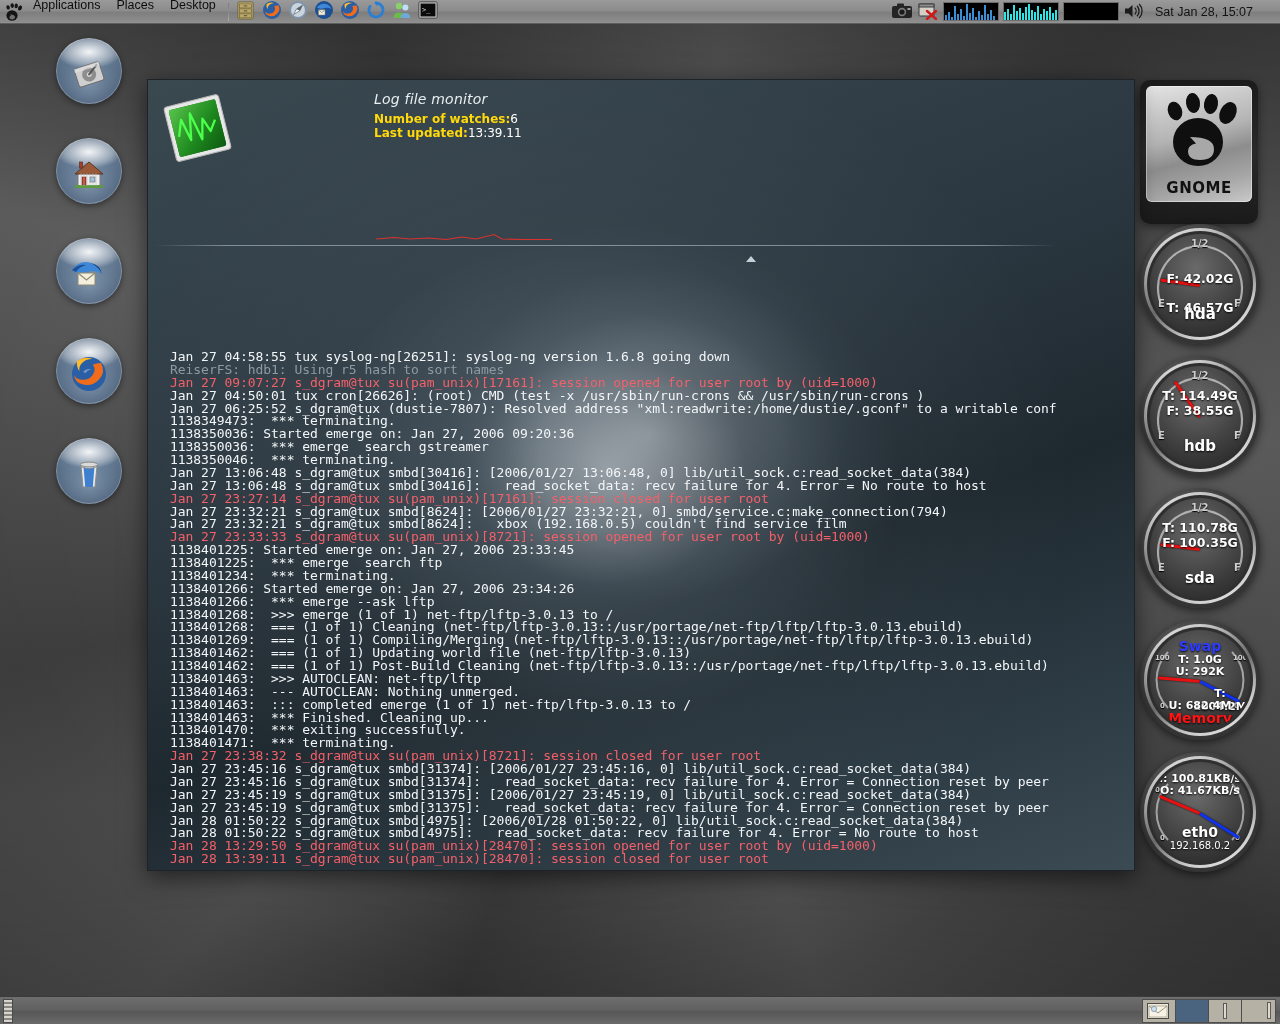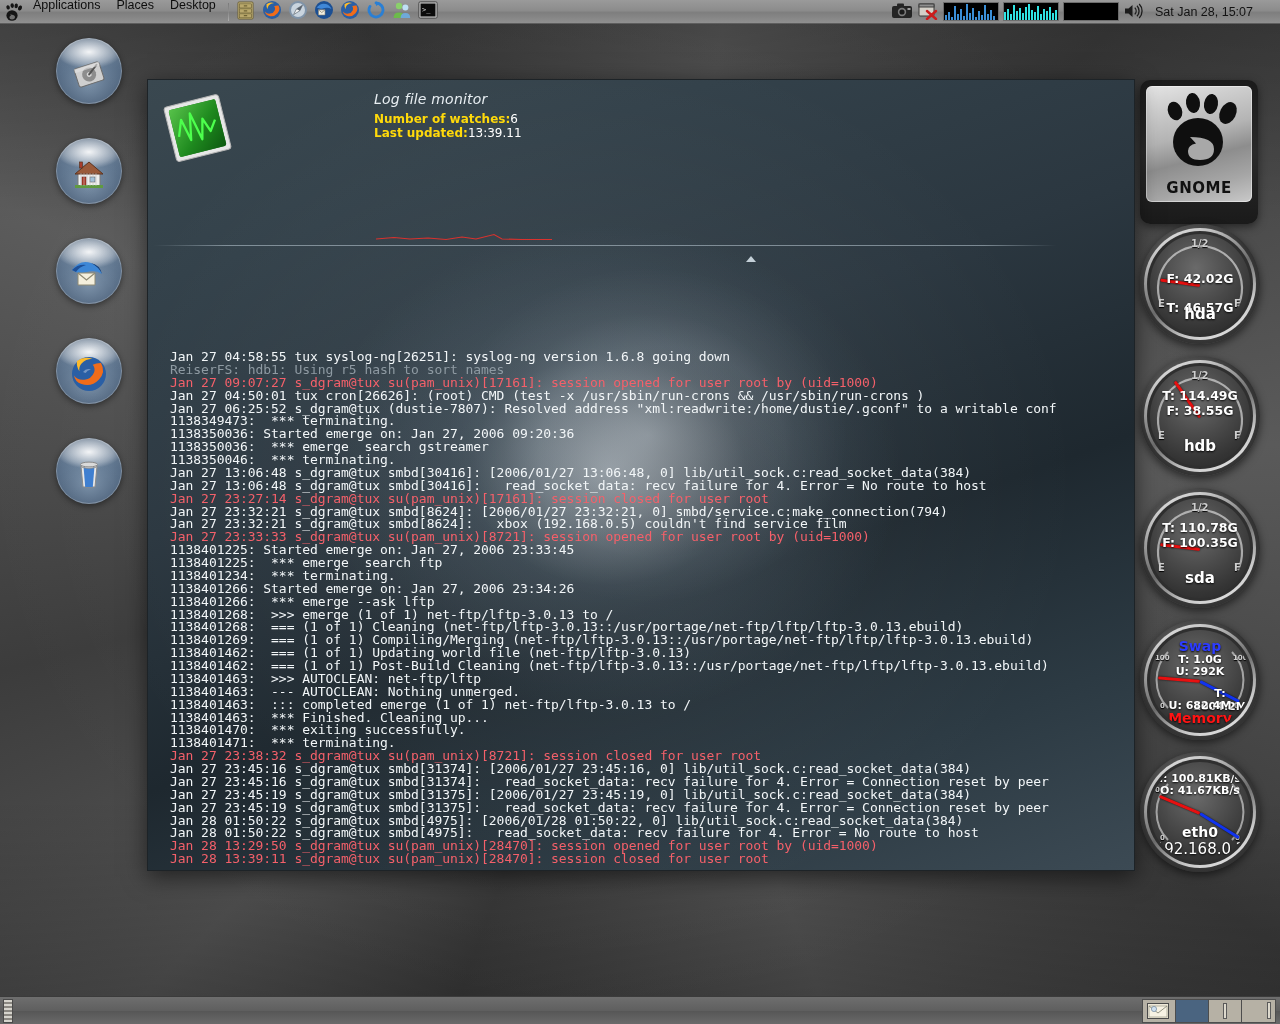--- a/index.html
+++ b/index.html
@@ -162,21 +162,21 @@
     transform-origin:0% 50%; box-shadow:0 0 2px rgba(0,0,0,0.8); }
   .needle.red{ background:#e81010; }
   .needle.blue{ background:#1133ee; }
   .gtext{ position:absolute; width:100%; text-align:center;
     font-family:"DejaVu Sans",sans-serif; font-weight:bold; color:#fff;
     text-shadow:0 1px 2px rgba(0,0,0,0.9); }
   .g-val{ font-size:12.5px; }
   .g-val-sm{ font-size:11px; }
   .g-name{ font-size:15px; }
   .g-name-sm{ font-size:14px; }
-  .g-sub{ font-size:15px; font-weight:normal; }
+  .g-sub{ font-size:10px; font-weight:normal; }
   .g-swap{ color:#2d3cff; font-size:14px; }
   .g-mem{ color:#ff1414; font-size:14px; }
 
   
   #bottom-panel{
     position:absolute; left:0; bottom:0; width:1280px; height:28px;
     background:linear-gradient(180deg,#6e6e6e 0%,#5f5f5f 50%,#565656 52%,#6a6a6a 100%);
     border-top:1px solid #3b3b3b; z-index:50; display:flex; align-items:center;
   }
   #panel-grip{ width:10px; height:24px; margin-left:3px;

